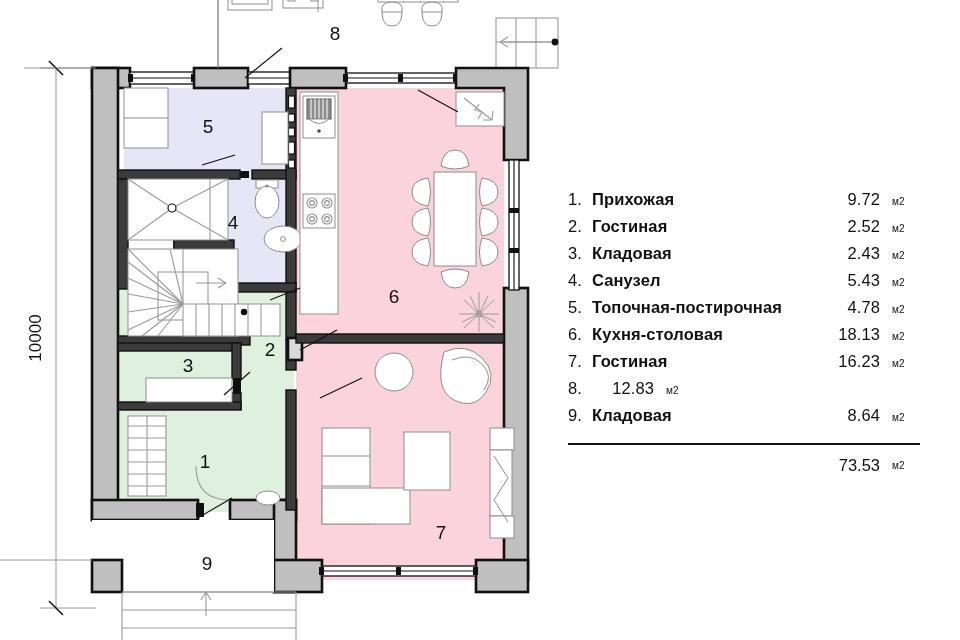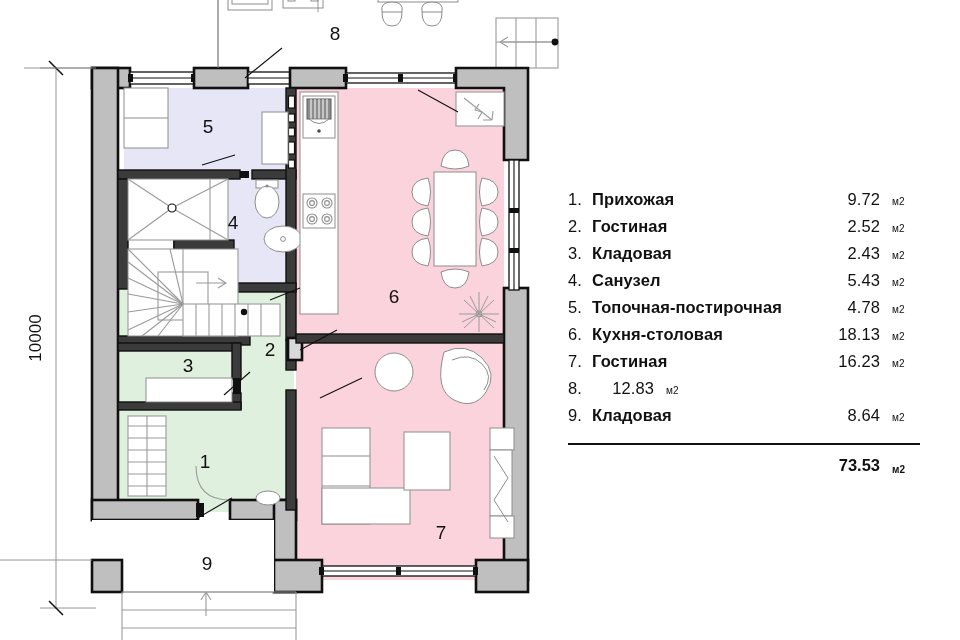--- a/index.html
+++ b/index.html
@@ -28,21 +28,21 @@
   }
   .leg-num{width:24px;flex:0 0 24px;text-align:left;}
   .leg-name{flex:1 1 auto;white-space:nowrap;font-weight:bold;}
   .leg-area{width:62px;flex:0 0 62px;text-align:right;}
   .leg-unit{width:44px;flex:0 0 44px;text-align:left;padding-left:12px;font-size:10px;}
   .leg-rule{
     margin-top:10px;margin-bottom:11px;
     height:0;border-top:2.4px solid #111;width:352px;
   }
   .leg-total{
-    display:flex;align-items:flex-end;font-size:16.5px;font-weight:bold;
+    display:flex;align-items:center;font-size:16.5px;
   }
   .leg-total .leg-num{width:24px;flex:0 0 24px;}
   .leg-total .leg-name{flex:1 1 auto;}
 </style>
 </head>
 <body>
 
 <div id="root">
 
   <div id="plan">

